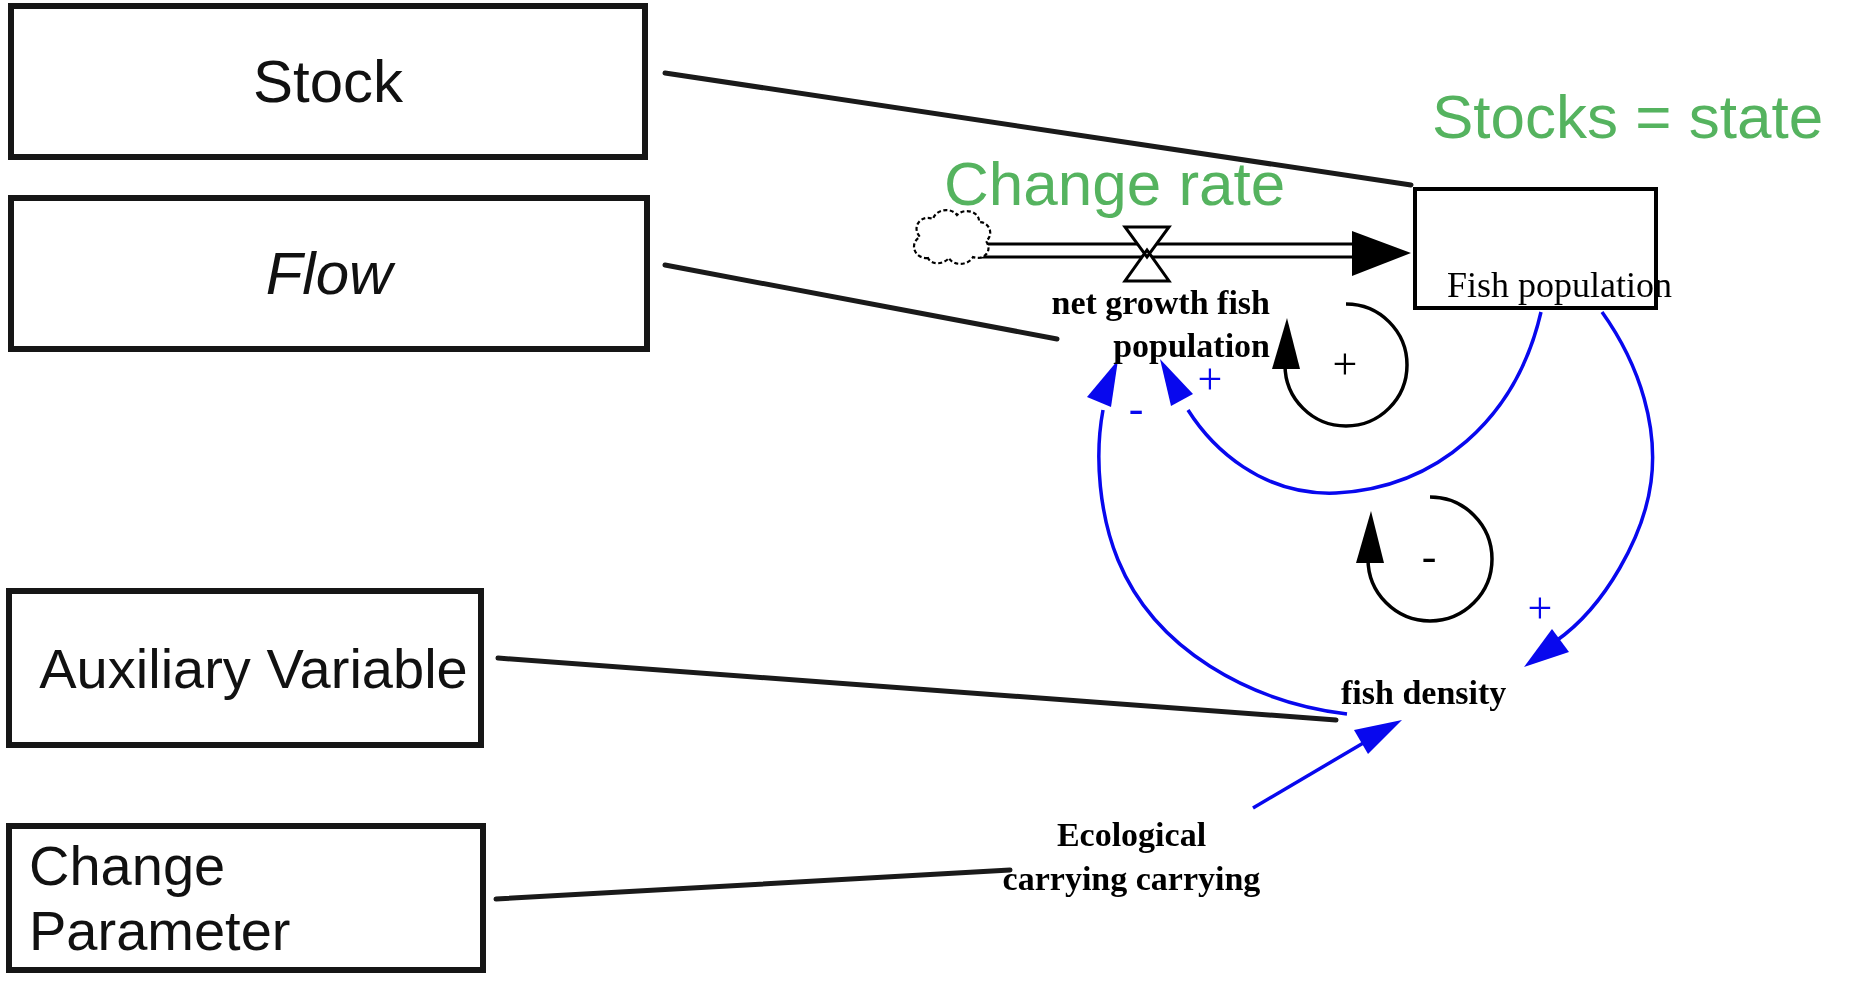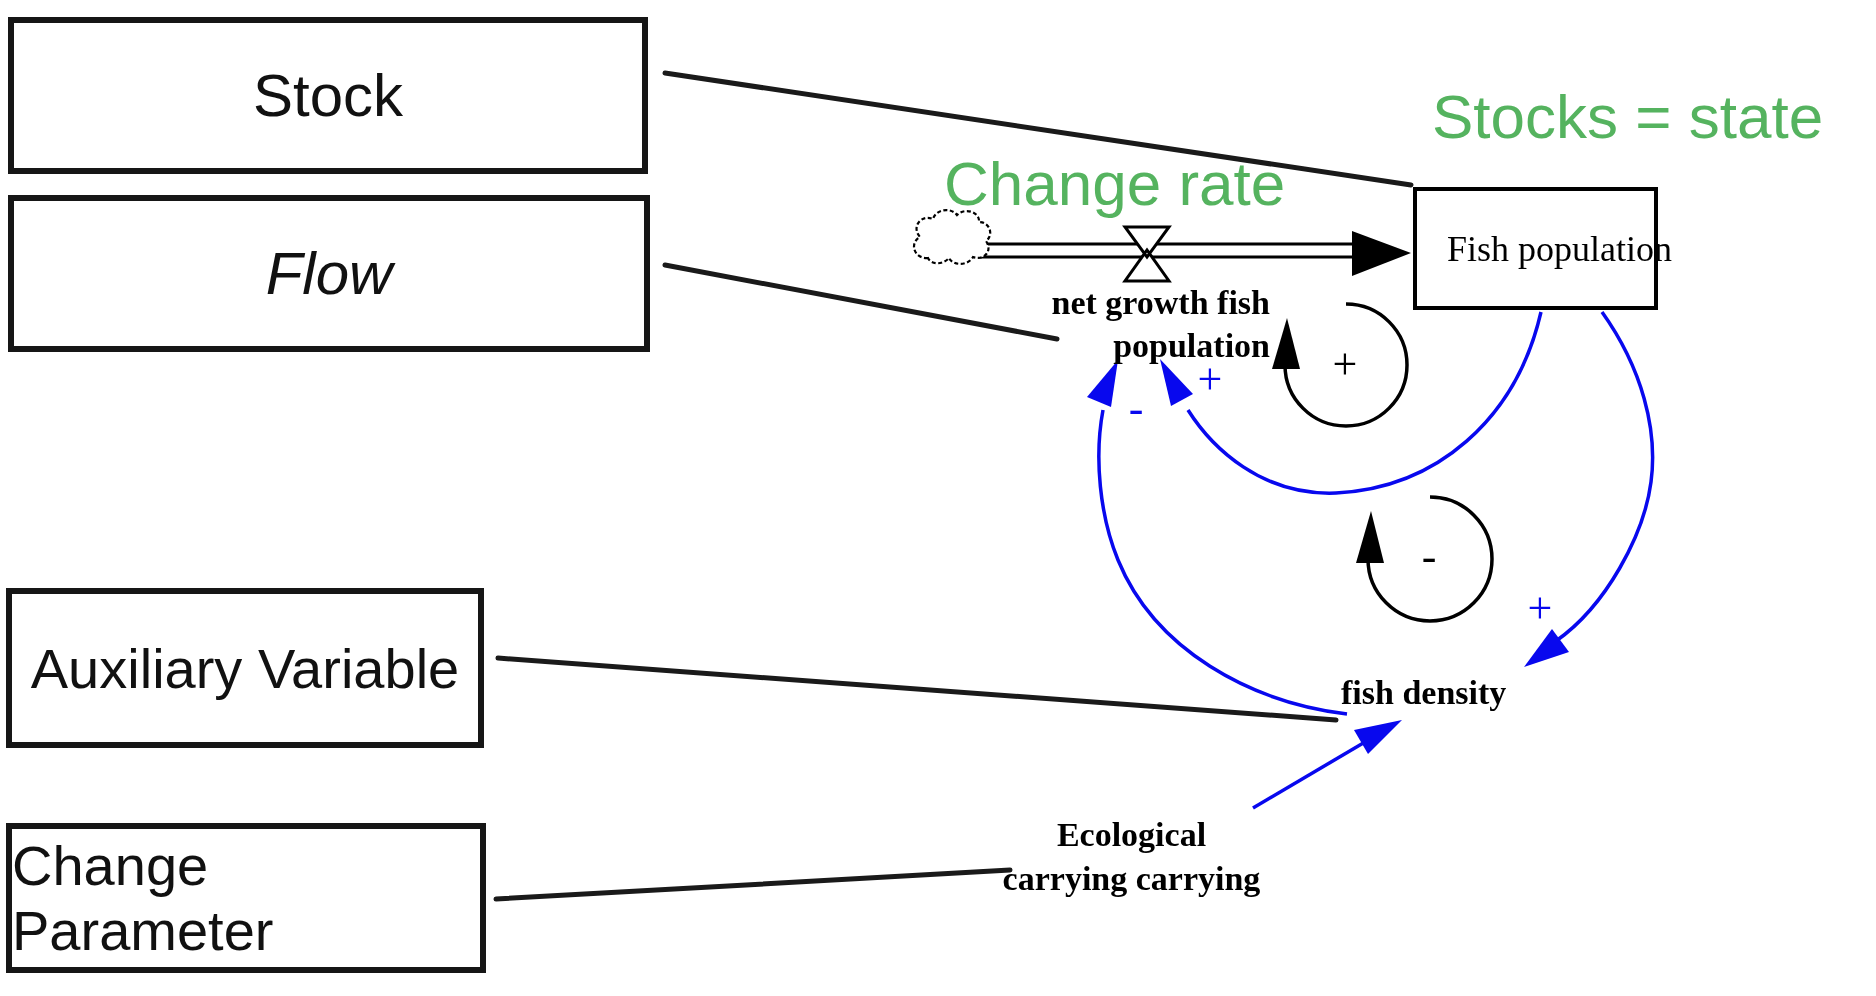--- a/index.html
+++ b/index.html
@@ -8,42 +8,42 @@
     font-family:"Liberation Sans", sans-serif;color:#111;
   }
   .stage svg{position:absolute;left:0;top:0;z-index:1;}
 
   
   .legend-box{
     position:absolute;box-sizing:border-box;border:6px solid #161616;background:#fff;
     display:flex;align-items:center;justify-content:center;z-index:2;
   }
   .legend-box.big{font-size:60px;}
-  .legend-box.small{font-size:56px;}
-  #box-stock{left:8px;top:17px;width:640px;height:157px;}
+  .legend-box.small{font-size:56px;padding-left:17px;}
+  #box-stock{left:8px;top:3px;width:640px;height:157px;}
   #box-flow{left:8px;top:195px;width:642px;height:157px;font-style:italic;}
   #box-aux{left:6px;top:588px;width:478px;height:160px;}
   #box-param{left:6px;top:823px;width:480px;height:150px;}
 
   
   .green-note{
     position:absolute;color:var(--green,#55b35f);font-size:62px;line-height:1;
     white-space:nowrap;z-index:2;
   }
   #note-change{left:944px;top:153px;}
   #note-stocks{left:1432px;top:86px;}
 
   
   .node-label{
     position:absolute;font-family:"Liberation Serif", serif;font-weight:bold;
     color:#000;z-index:2;
   }
   #stock-node{
     left:1413px;top:187px;width:245px;height:123px;box-sizing:border-box;
-    border:4px solid #000;background:#fff;display:flex;align-items:center;justify-content:center;
+    border:4px solid #000;background:#fff;display:flex;align-items:flex-end;justify-content:center;
     font-weight:normal;font-size:36px;white-space:nowrap;padding-left:48px;
   }
   #flow-node{left:1018px;top:281px;width:252px;text-align:right;font-size:34px;line-height:43px;}
   #aux-node{left:1341px;top:676px;font-size:34px;line-height:1;white-space:nowrap;}
   #param-node{left:994px;top:813px;width:275px;text-align:center;font-size:34px;line-height:44px;}
   .node-line{display:block;}
 
   
   .sign{
     position:absolute;font-family:"Liberation Serif", serif;font-size:44px;line-height:1;

